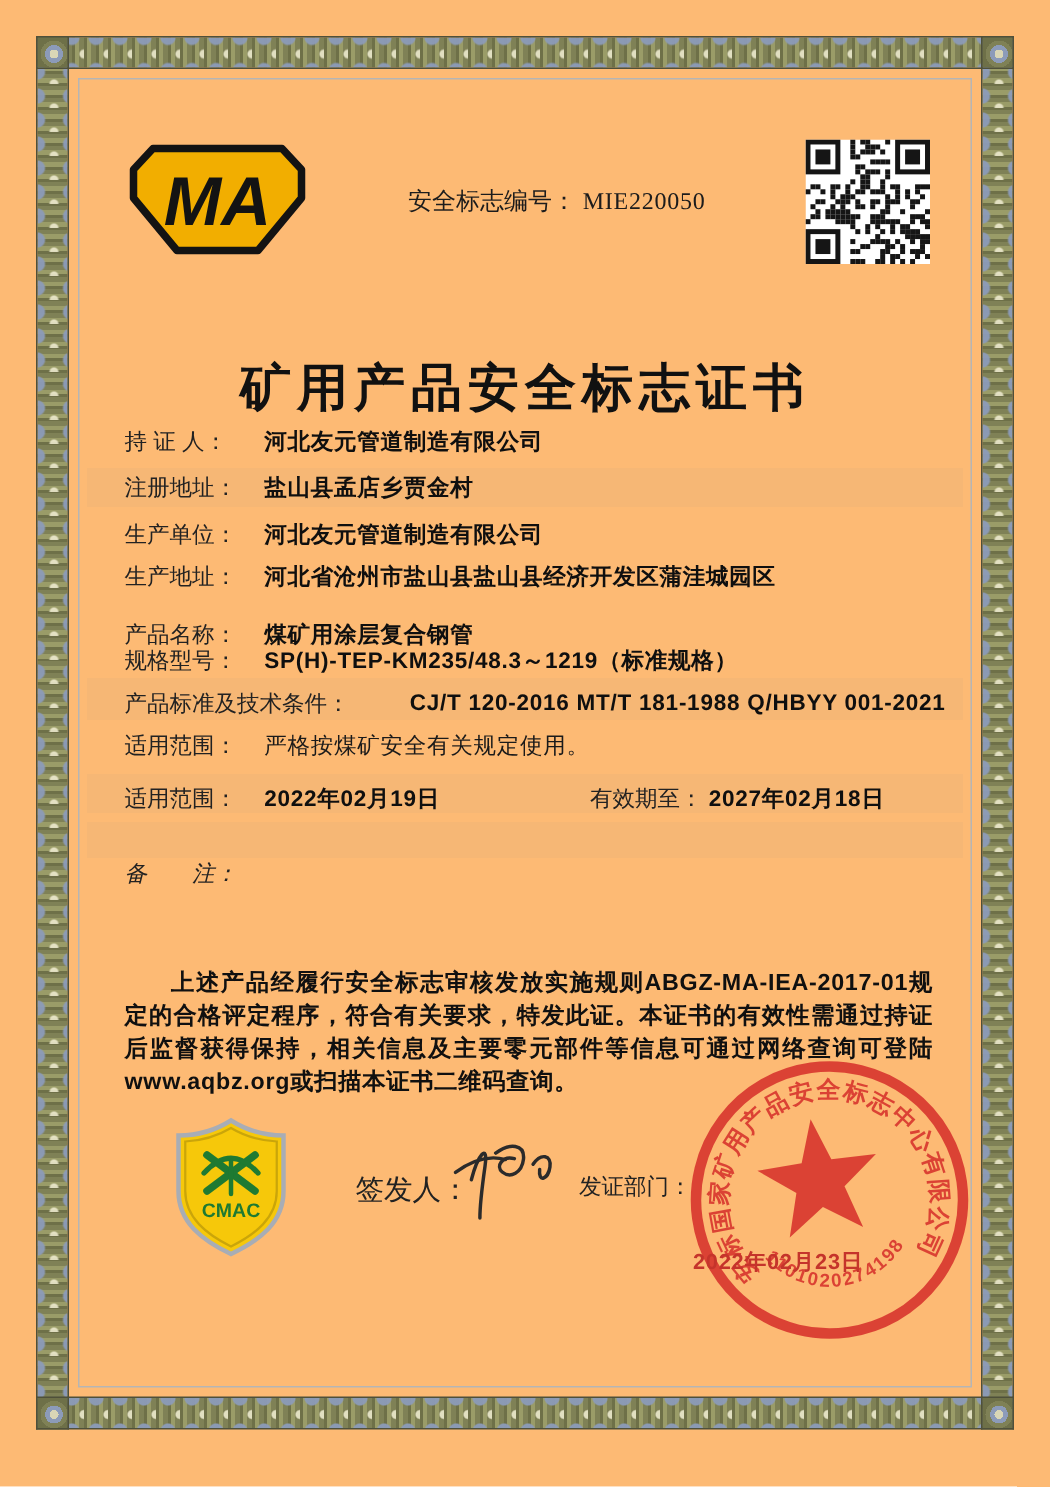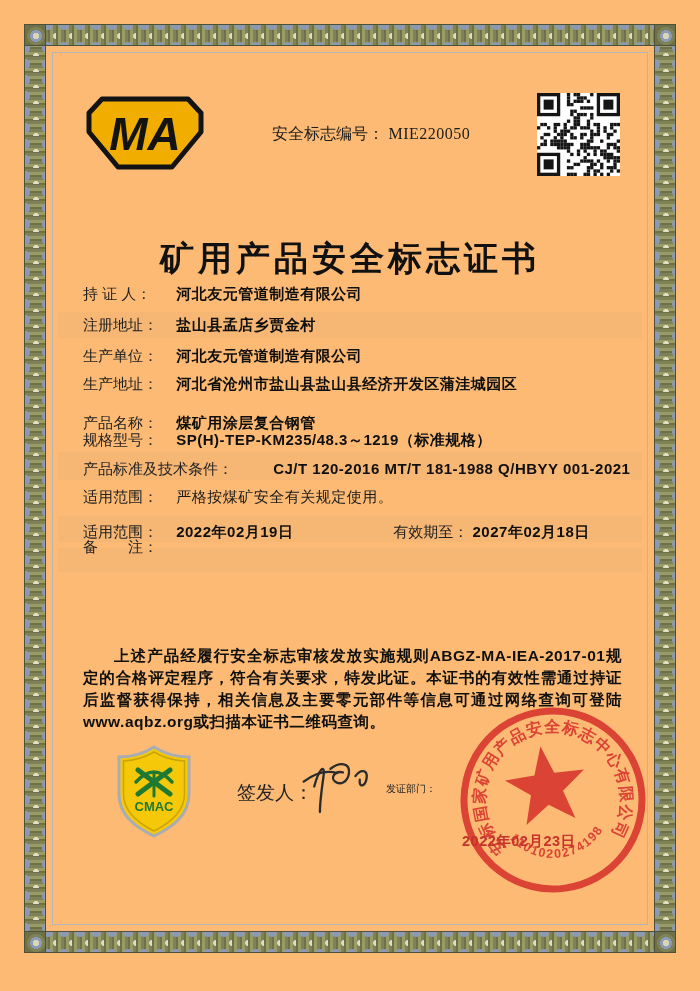--- a/index.html
+++ b/index.html
@@ -55,21 +55,21 @@
   .dates .val{display:inline-block;width:175px;}
 
   .statement{position:absolute;left:83px;right:78px;top:645px;
     font-size:15.5px;font-weight:bold;line-height:22px;text-align:justify;
     text-indent:2em;letter-spacing:.5px;color:#101010;}
 
   
   .cmac{position:absolute;left:114px;top:744px;}
   .signer{position:absolute;left:237px;top:780px;font-size:19px;color:#222;}
   .signature{position:absolute;left:294px;top:744px;}
-  .issuer{position:absolute;left:386px;top:782px;font-size:10px;color:#222;font-family:Liberation Mono, monospace;}
+  .issuer{position:absolute;left:386px;top:782px;font-size:15px;color:#222;font-family:Liberation Mono, monospace;}
   .seal{position:absolute;left:454px;top:701px;width:198px;height:198px;}
   .seal-date{position:absolute;left:8px;top:97px;width:150px;color:#c5342b;
     font-size:14.5px;font-weight:600;letter-spacing:.5px;margin-top:34px;}
 </style>
 </head>
 <body>
 
 <div class="page">
 
   <div class="band band-h band-top"></div>
@@ -330,21 +330,21 @@
     <span class="val">严格按煤矿安全有关规定使用。</span>
   </div>
 
   <div class="row dates" style="top:523px;">
     <span class="lbl">适用范围：</span>
     <span class="val">2022年02月19日</span>
     <span class="lbl2">有效期至：</span>
     <span class="val">2027年02月18日</span>
   </div>
 
-  <div class="row" style="top:538px;">
+  <div class="row" style="top:573px;font-style:italic;">
     <span class="lbl" style="width:auto;">备　　注：</span>
   </div>
 
   <div class="statement">上述产品经履行安全标志审核发放实施规则ABGZ-MA-IEA-2017-01规定的合格评定程序，符合有关要求，特发此证。本证书的有效性需通过持证后监督获得保持，相关信息及主要零元部件等信息可通过网络查询可登陆www.aqbz.org或扫描本证书二维码查询。</div>
 
   <div class="cmac">
     <svg width="80" height="96" viewBox="0 0 80 96">
       <path d="M40,3 C51,10 64,13 75,13 L75,50 C75,71 59,83 40,92 C21,83 5,71 5,50 L5,13 C16,13 29,10 40,3 Z" fill="#f6c80a" stroke="#a8adb5" stroke-width="3"></path>
       <path d="M40,8 C50,14 61,16.5 70.5,17 L70.5,50 C70.5,68 56,79 40,87 C24,79 9.5,68 9.5,50 L9.5,17 C19,16.5 30,14 40,8 Z" fill="none" stroke="#caa50a" stroke-width="1.5"></path>
       <g stroke="#1e7a32" stroke-linecap="round" fill="none">

